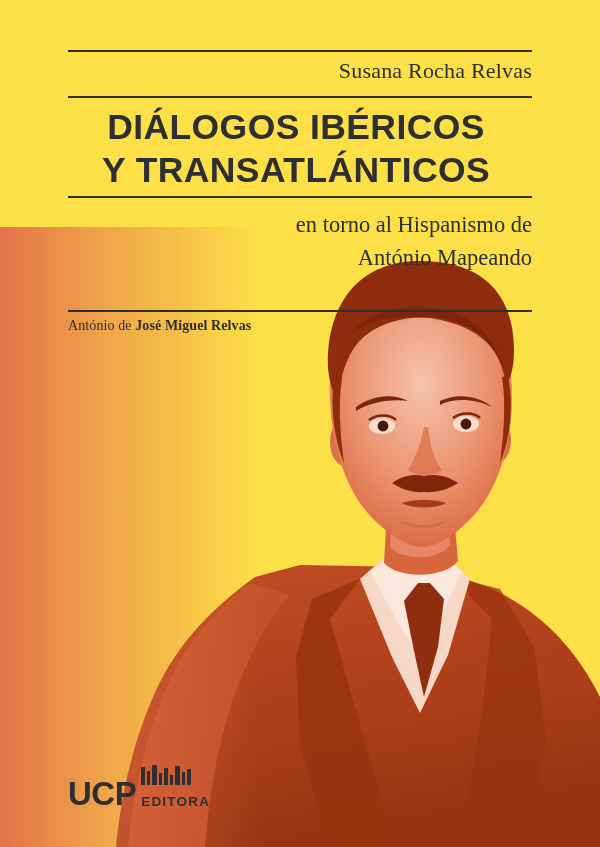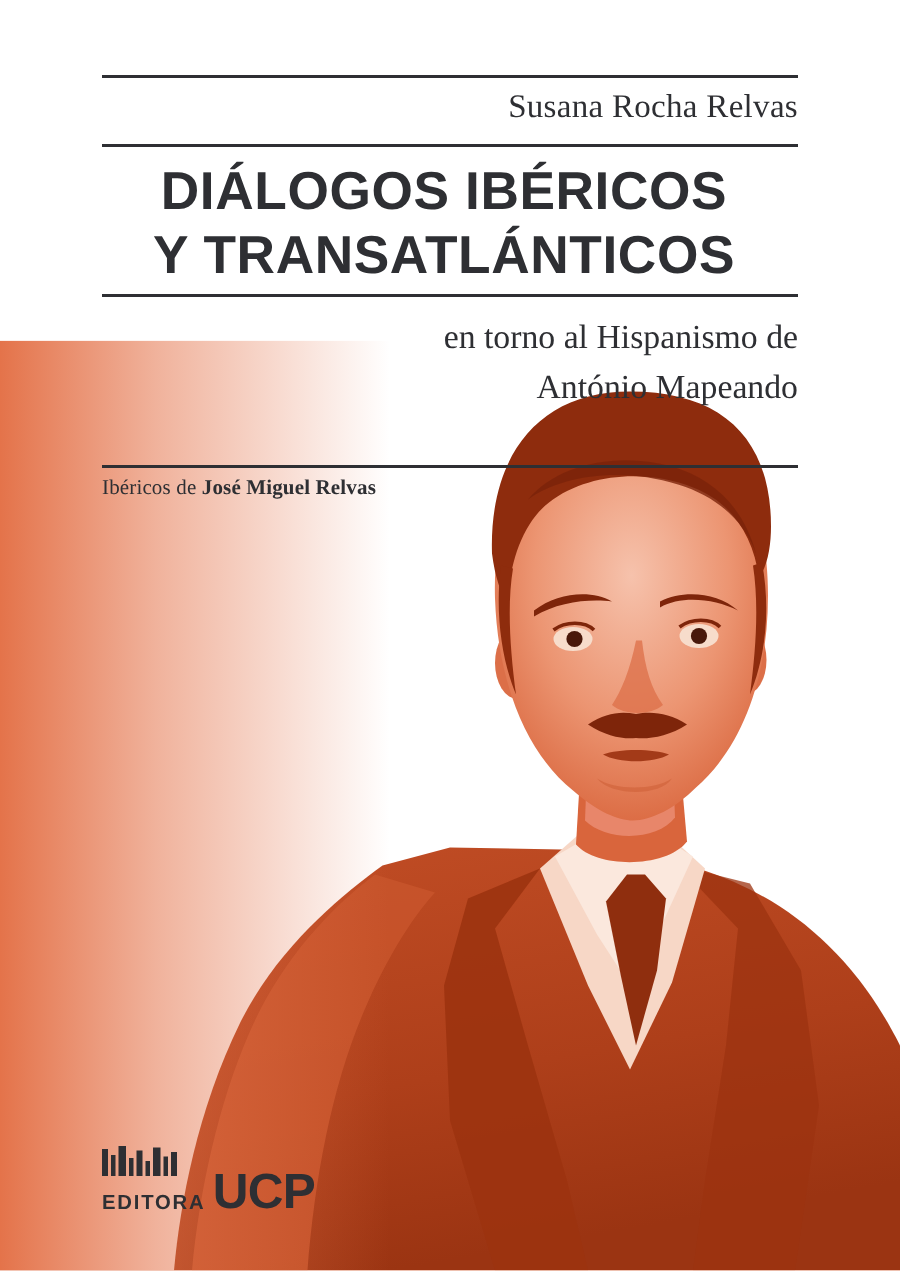--- a/index.html
+++ b/index.html
@@ -9,21 +9,21 @@
     overflow: hidden;
   }
   body {
     font-family: "Liberation Serif", serif;
     background: #E4734A;
     position: relative;
   }
   #cover {
     position: absolute;
     inset: 0;
-    background: #ffffff;
+    background: #fde047;
     overflow: hidden;
   }
 
   
   #portrait {
     position: absolute;
     left: 0; right: 0; bottom: 0;
     height: 620px;
     overflow: hidden;
     pointer-events: none;
@@ -215,36 +215,36 @@
     <div>Diálogos Ibéricos</div>
     <div>y Transatlánticos</div>
   </div>
 
   <div id="subtitle">
     <div>en torno al Hispanismo de</div>
     <div>António Mapeando</div>
   </div>
 
   <div id="preface">
-    <span>Ibéricos de </span><span class="pref-name">José Miguel Relvas</span>
+    <span>António de </span><span class="pref-name">José Miguel Relvas</span>
   </div>
 
   <div id="logo">
+    <div id="logo-ucp">UCP</div>
     <div id="logo-right">
       <span id="logo-bars">
         <svg width="56" height="22" viewBox="0 0 56 22" xmlns="http://www.w3.org/2000/svg" aria-hidden="true">
           <rect x="0" y="2" width="4" height="18" fill="#2e2f33"></rect>
           <rect x="6" y="6" width="3" height="14" fill="#2e2f33"></rect>
           <rect x="11" y="0" width="5" height="20" fill="#2e2f33"></rect>
           <rect x="18" y="8" width="3" height="12" fill="#2e2f33"></rect>
           <rect x="23" y="3" width="4" height="17" fill="#2e2f33"></rect>
           <rect x="29" y="10" width="3" height="10" fill="#2e2f33"></rect>
           <rect x="34" y="1" width="5" height="19" fill="#2e2f33"></rect>
           <rect x="41" y="7" width="3" height="13" fill="#2e2f33"></rect>
           <rect x="46" y="4" width="4" height="16" fill="#2e2f33"></rect>
         </svg>
       </span>
       <span id="logo-editora">EDITORA</span>
     </div>
-    <div id="logo-ucp">UCP</div>
   </div>
 
 </div>
 
 </body></html>

